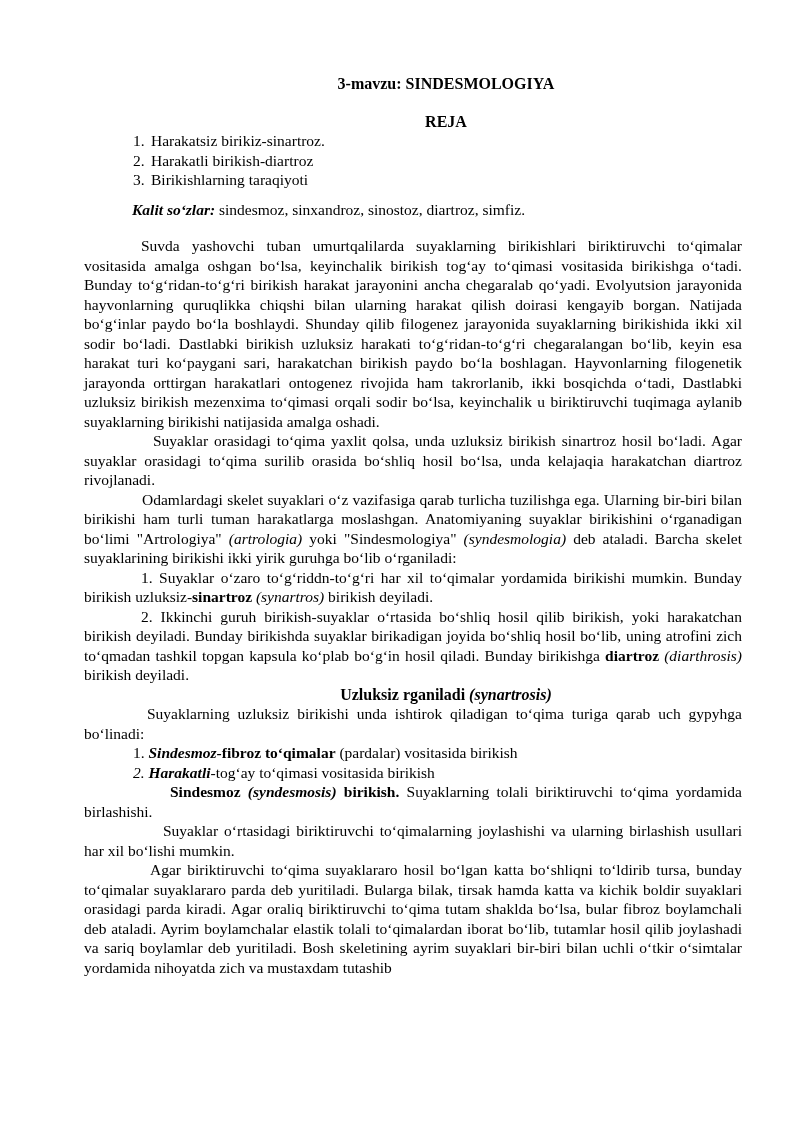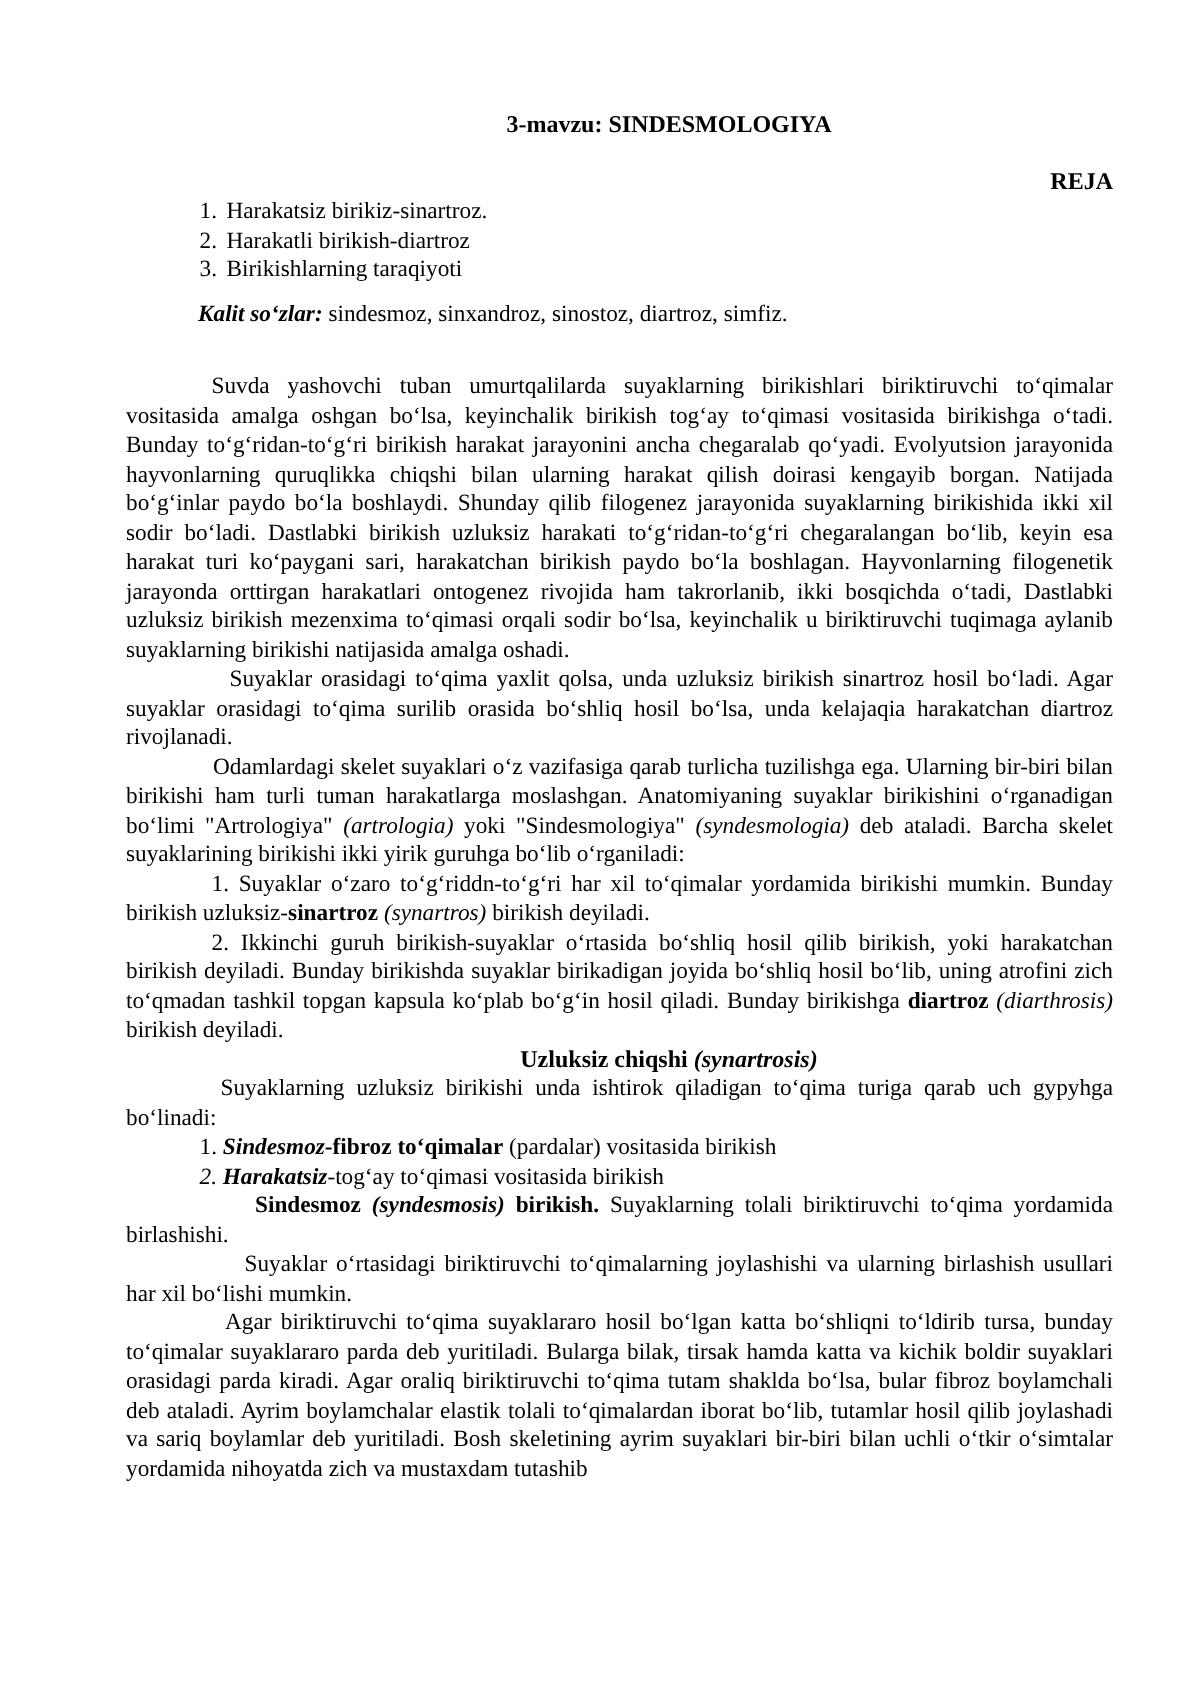--- a/index.html
+++ b/index.html
@@ -22,35 +22,35 @@
     line-height: 19.5px;
   }
   .doc-title {
     text-align: center;
     padding-left: 66px;
     font-weight: bold;
     font-size: 16px;
     margin: 0 0 18px 0;
   }
   .plan-heading {
-    text-align: right;
+    text-align: center;
     padding-left: 66px;
     font-weight: bold;
     font-size: 16px;
     margin: 0;
   }
   .plan-list { margin: 0; }
   .plan-row { margin-left: 49px; }
   .plan-num { display: inline-block; min-width: 18px; }
   .keywords {
     margin: 10px 0 0 0;
     text-indent: 48px;
   }
   .kw-label { font-weight: bold; font-style: italic; }
-  .body-blocks { margin-top: 29px; }
+  .body-blocks { margin-top: 17px; }
   .para { margin: 0; }
   .j { text-align: justify; }
   .center {
     text-align: center;
     padding-left: 66px;
     font-size: 16px;
   }
   .ind57 { text-indent: 57px; }
   .ind58 { text-indent: 58px; }
   .ind63 { text-indent: 63px; }
@@ -97,24 +97,24 @@
     <p class="keywords">
       <span class="kw-label">Kalit so‘zlar:</span><span> sindesmoz, sinxandroz, sinostoz, diartroz, simfiz.</span>
     </p>
 
     <div class="body-blocks">
       <p class="para j ind57"><span class="run">Suvda yashovchi tuban umurtqalilarda suyaklarning birikishlari biriktiruvchi to‘qimalar vositasida amalga oshgan bo‘lsa, keyinchalik birikish tog‘ay to‘qimasi vositasida birikishga o‘tadi. Bunday to‘g‘ridan-to‘g‘ri birikish harakat jarayonini ancha chegaralab qo‘yadi. Evolyutsion jarayonida hayvonlarning quruqlikka chiqshi bilan ularning harakat qilish doirasi kengayib borgan. Natijada bo‘g‘inlar paydo bo‘la boshlaydi. Shunday qilib filogenez jarayonida suyaklarning birikishida ikki xil sodir bo‘ladi. Dastlabki birikish uzluksiz harakati to‘g‘ridan-to‘g‘ri chegaralangan bo‘lib, keyin esa harakat turi ko‘paygani sari, harakatchan birikish paydo bo‘la boshlagan. Hayvonlarning filogenetik jarayonda orttirgan harakatlari ontogenez rivojida ham takrorlanib, ikki bosqichda o‘tadi, Dastlabki uzluksiz birikish mezenxima to‘qimasi orqali sodir bo‘lsa, keyinchalik u biriktiruvchi tuqimaga aylanib suyaklarning birikishi natijasida amalga oshadi.</span></p>
       <p class="para j ind69"><span class="run">Suyaklar orasidagi to‘qima yaxlit qolsa, unda uzluksiz birikish sinartroz hosil bo‘ladi. Agar suyaklar orasidagi to‘qima surilib orasida bo‘shliq hosil bo‘lsa, unda kelajaqia harakatchan diartroz rivojlanadi.</span></p>
       <p class="para j ind58"><span class="run">Odamlardagi skelet suyaklari o‘z vazifasiga qarab turlicha tuzilishga ega. Ularning bir-biri bilan birikishi ham turli tuman harakatlarga moslashgan. Anatomiyaning suyaklar birikishini o‘rganadigan bo‘limi "Artrologiya" </span><span class="run i">(artrologia)</span><span class="run"> yoki "Sindesmologiya" </span><span class="run i">(syndesmologia)</span><span class="run"> deb ataladi. Barcha skelet suyaklarining birikishi ikki yirik guruhga bo‘lib o‘rganiladi:</span></p>
       <p class="para j ind57"><span class="run">1. Suyaklar o‘zaro to‘g‘riddn-to‘g‘ri har xil to‘qimalar yordamida birikishi mumkin. Bunday birikish uzluksiz-</span><span class="run b">sinartroz</span><span class="run"> </span><span class="run i">(synartros)</span><span class="run"> birikish deyiladi.</span></p>
       <p class="para j ind57"><span class="run">2. Ikkinchi guruh birikish-suyaklar o‘rtasida bo‘shliq hosil qilib birikish, yoki harakatchan birikish deyiladi. Bunday birikishda suyaklar birikadigan joyida bo‘shliq hosil bo‘lib, uning atrofini zich to‘qmadan tashkil topgan kapsula ko‘plab bo‘g‘in hosil qiladi. Bunday birikishga </span><span class="run b">diartroz</span><span class="run i"> (diarthrosis)</span><span class="run"> birikish deyiladi.</span></p>
-      <p class="para center"><span class="run b">Uzluksiz chiqshi </span><span class="run b i">(synartrosis)</span></p>
+      <p class="para center"><span class="run b">Uzluksiz rganiladi </span><span class="run b i">(synartrosis)</span></p>
       <p class="para j ind63"><span class="run">Suyaklarning uzluksiz birikishi unda ishtirok qiladigan to‘qima turiga qarab uch gypyhga bo‘linadi:</span></p>
       <p class="para li49"><span class="run">1. </span><span class="run b i">Sindesmoz</span><span class="run b">-fibroz to‘qimalar</span><span class="run"> (pardalar) vositasida birikish</span></p>
-      <p class="para li49"><span class="run i">2. </span><span class="run b i">Harakatsiz</span><span class="run">-tog‘ay to‘qimasi vositasida birikish</span></p>
+      <p class="para li49"><span class="run i">2. </span><span class="run b i">Harakatli</span><span class="run">-tog‘ay to‘qimasi vositasida birikish</span></p>
       <p class="para j ind86"><span class="run b">Sindesmoz </span><span class="run b i">(syndesmosis)</span><span class="run b"> birikish.</span><span class="run"> Suyaklarning tolali biriktiruvchi to‘qima yordamida birlashishi.</span></p>
       <p class="para j ind79"><span class="run">Suyaklar o‘rtasidagi biriktiruvchi to‘qimalarning joylashishi va ularning birlashish usullari har xil bo‘lishi mumkin.</span></p>
       <p class="para j ind66"><span class="run">Agar biriktiruvchi to‘qima suyaklararo hosil bo‘lgan katta bo‘shliqni to‘ldirib tursa, bunday to‘qimalar suyaklararo parda  deb yuritiladi. Bularga bilak, tirsak hamda katta va kichik boldir suyaklari orasidagi parda kiradi. Agar oraliq biriktiruvchi to‘qima tutam shaklda bo‘lsa, bular fibroz boylamchali deb ataladi. Ayrim boylamchalar elastik tolali to‘qimalardan iborat bo‘lib, tutamlar hosil qilib joylashadi va sariq boylamlar deb yuritiladi. Bosh skeletining ayrim suyaklari bir-biri bilan uchli o‘tkir o‘simtalar yordamida nihoyatda zich va mustaxdam tutashib</span></p>
     </div>
 
   </div>
 
   <div class="page-number">1</div>
 </div>
 

